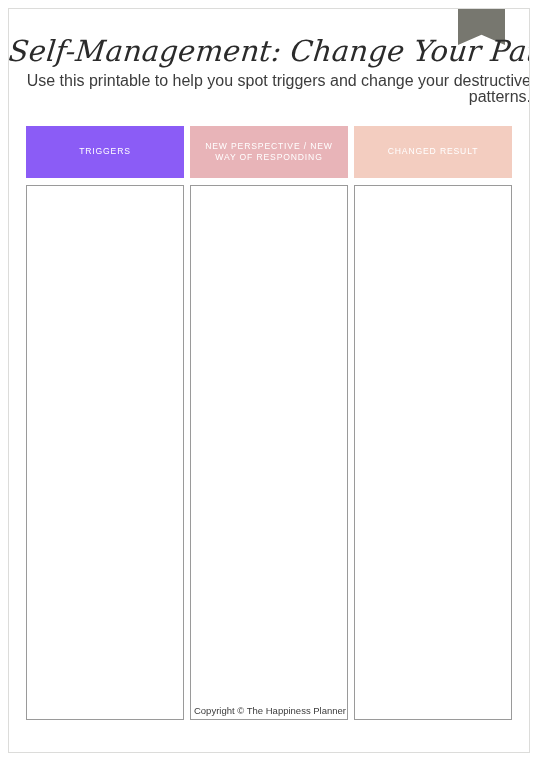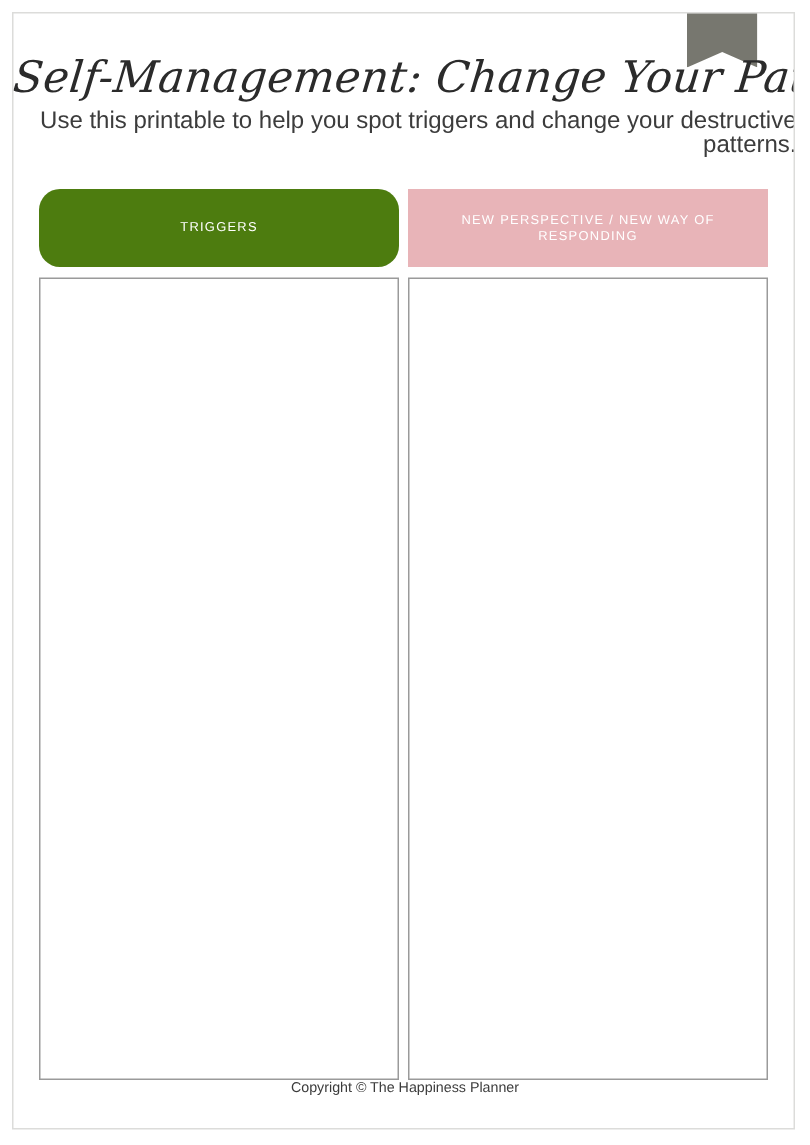--- a/index.html
+++ b/index.html
@@ -104,21 +104,21 @@
     flex: 1 1 auto;
     border: 1px solid #9a9a9a;
     background: #ffffff;
     box-sizing: border-box;
   }
 
   
   .footer {
     position: absolute;
     left: 0;
-    top: 711px;
+    top: 696px;
     width: 522px;
     text-align: center;
     font-size: 9.5px;
     color: #3c3c3c;
   }
 </style>
 </head>
 <body>
 
 <div class="page">
@@ -126,27 +126,31 @@
   <div class="ribbon" style="background: rgb(119, 119, 111);"></div>
 
   <div class="title">Self-Management: Change Your Pattern</div>
 
   <div class="subtitle">Use this printable to help you spot triggers and change your destructive patterns.</div>
 
   <div class="grid">
 
 
     <div class="col">
-      <div class="col-head" style="background: #4d7c0f; border-radius: 14px;">TRIGGERS</div>
+      <div class="col-head" style="background: #8b5cf6;">TRIGGERS</div>
       <div class="col-body"></div>
     </div>
 
     <div class="col">
       <div class="col-head" style="background: rgb(232, 180, 184);">NEW PERSPECTIVE / NEW WAY OF RESPONDING</div>
       <div class="col-body"></div>
     </div>
 
+    <div class="col">
+      <div class="col-head" style="background: rgb(243, 205, 192);">CHANGED RESULT</div>
+      <div class="col-body"></div>
+    </div>
 
   </div>
 
   <div class="footer">Copyright © The Happiness Planner</div>
 
 </div>
 
 </body></html>

